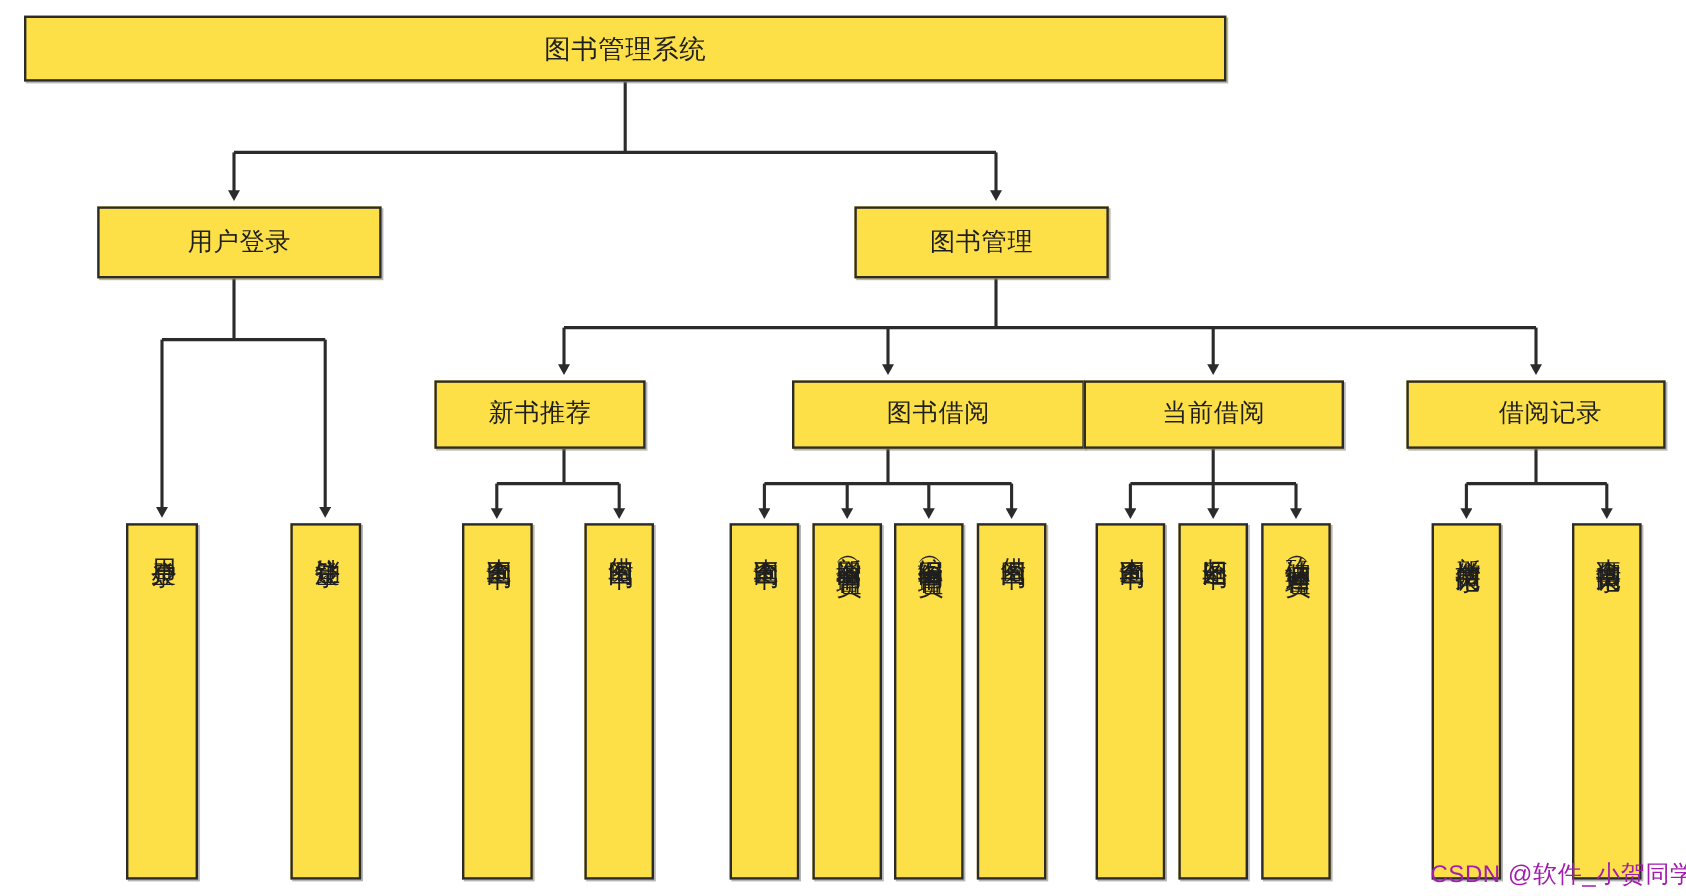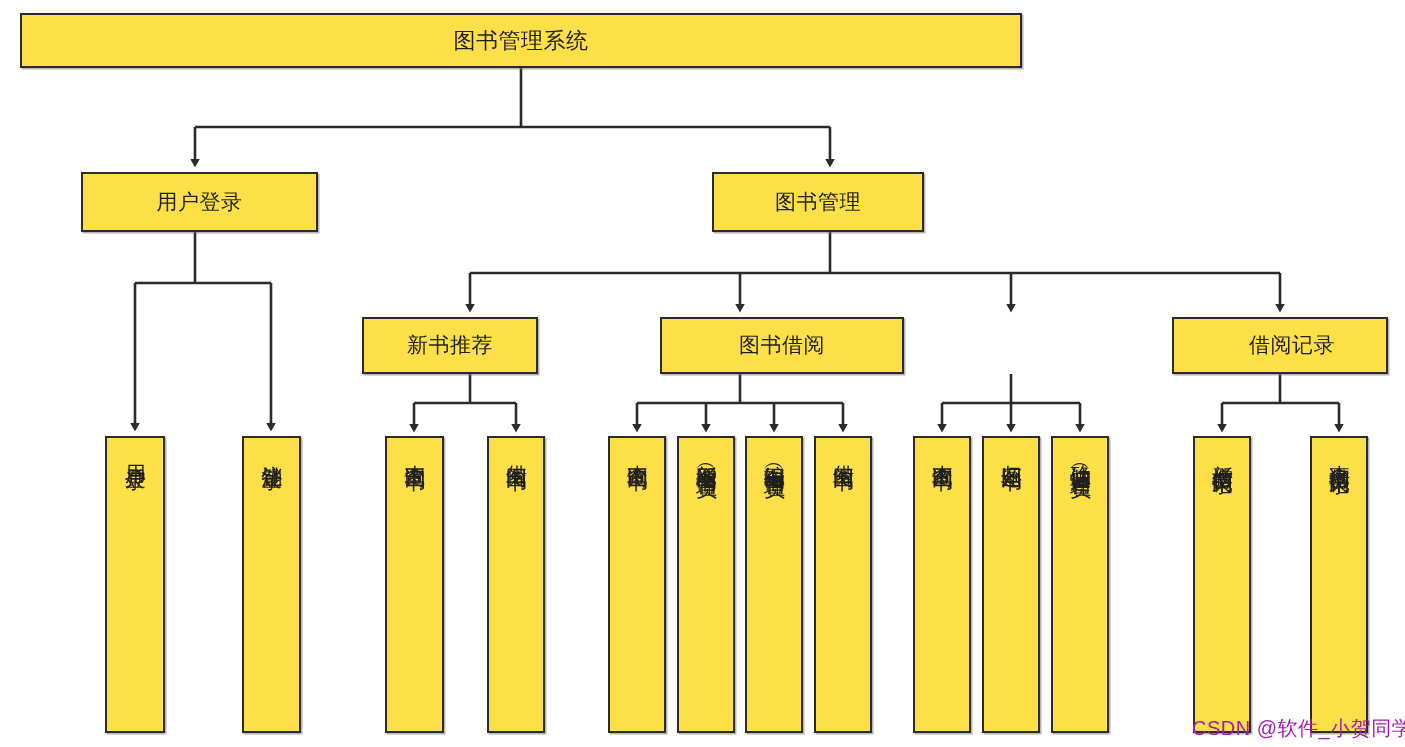--- a/index.html
+++ b/index.html
@@ -138,20 +138,23 @@
   <div class="node horiz" style="left:712px; top:172px; width:212px; height:60px;">
     <span class="label">图书管理</span>
   </div>
 
   <div class="node horiz" style="left:362px; top:317px; width:176px; height:57px;">
     <span class="label">新书推荐</span>
   </div>
   <div class="node horiz" style="left:632px; top:317px; width:244px; height:57px;margin-left:28px;">
     <span class="label">图书借阅</span>
   </div>
+  <div class="node horiz" style="left:903px; top:317px; width:217px; height:57px;">
+    <span class="label">当前借阅</span>
+  </div>
   <div class="node horiz" style="left:1172px; top:317px; width:216px; height:57px;padding-left:24px;">
     <span class="label">借阅记录</span>
   </div>
 
   <div class="node vert" style="left:105px; top:436px; width:60px; height:297px;">
     <span class="label">用户登录</span>
   </div>
   <div class="node vert" style="left:242px; top:436px; width:59px; height:297px;">
     <span class="label">注销登录</span>
   </div>

